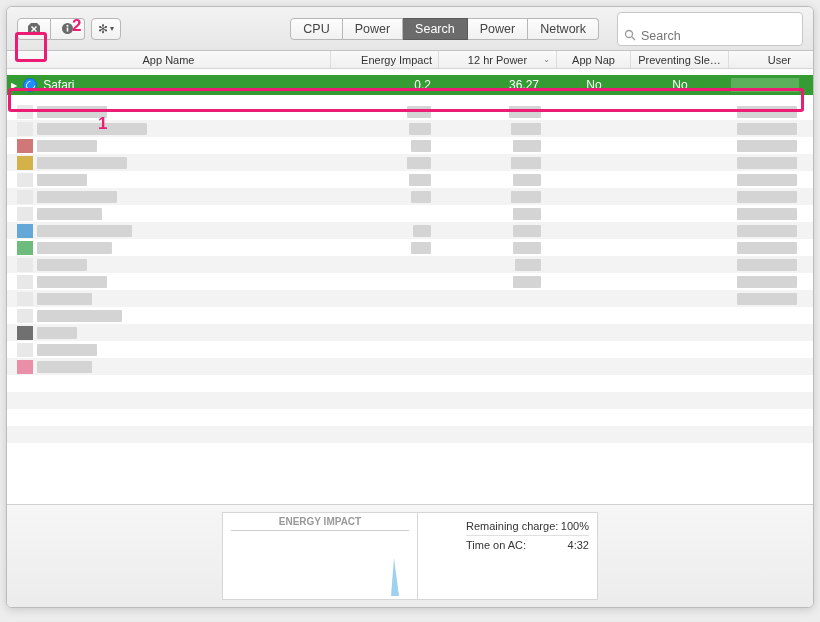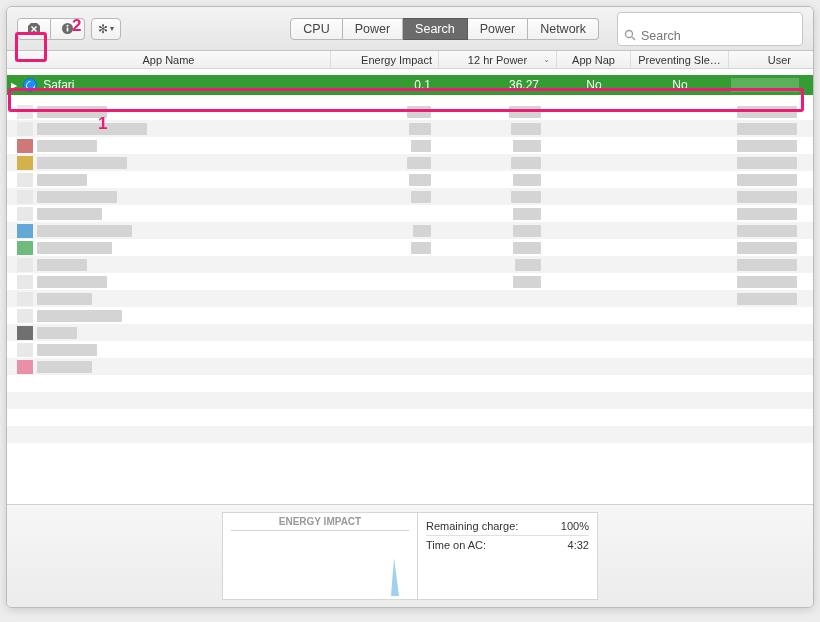--- a/index.html
+++ b/index.html
@@ -108,21 +108,21 @@
     position:absolute; left:0; right:0; bottom:0; height:103px;
     background:linear-gradient(#f6f6f6,#ececec); border-top:1px solid #cfcfcf;
     display:flex; justify-content:center; align-items:center; gap:0;
   }
   .panel { background:#fff; border:1px solid #d6d6d6; height:88px; }
   .panel.energy { width:196px; display:flex; flex-direction:column; align-items:center; padding:3px 8px;}
   .panel.energy .phead{font-size:10px;font-weight:bold;color:#999;border-bottom:1px solid #cfcfcf;width:100%;text-align:center;padding-bottom:3px;}
   .panel.energy .spark{flex:1;display:flex;align-items:flex-end;justify-content:flex-end;width:100%;}
   .panel.energy svg{width:30px;height:48px;}
   .panel.mid { width:180px; border-left:none; padding:4px 8px; font-size:11px; color:#333;}
-  .panel.mid .mrow{display:flex;justify-content:space-between;border-bottom:1px solid #e0e0e0;padding:3px 0;}
+  .panel.mid .mrow{display:flex;justify-content:space-between;border-bottom:1px solid #e0e0e0;padding:3px 0;margin-left:40px;}
   .panel.batt { width:196px; border-left:none; display:flex; flex-direction:column; align-items:center; padding:3px 6px;}
   .panel.batt .phead{font-size:10px;font-weight:bold;color:#999;padding-bottom:3px;}
   .panel.batt .bbox{flex:1;width:100%;background:#d8f5cf;border:1px solid #b6e2ab;}
 
   
   .callout { position:absolute; border:3px solid #ec1b73; border-radius:3px; pointer-events:none;}
   .co1 { left:8px; top:88px; width:796px; height:24px;}
   .co2 { left:15px; top:32px; width:32px; height:30px;}
   .colabel { position:absolute; color:#ec1b73; font-weight:bold; font-size:17px;}
   .cl1 { left:98px; top:114px; }
@@ -187,21 +187,21 @@
     <div class="hcell h-user">User</div>
   </div>
 
   <div class="table-area">
     <div class="row-sel">
       <div class="cell-app">
         <span class="disclosure">▶</span>
         <span class="appicon"></span>
         <span>Safari</span>
       </div>
-      <div class="cell-ei">0.1</div>
+      <div class="cell-ei">0.2</div>
       <div class="cell-pow">36.27</div>
       <div class="cell-nap">No</div>
       <div class="cell-prev">No</div>
       <div class="cell-user">
           <div class="userbar"></div>
         </div>
     </div>
 
     <div class="blurred">
 

